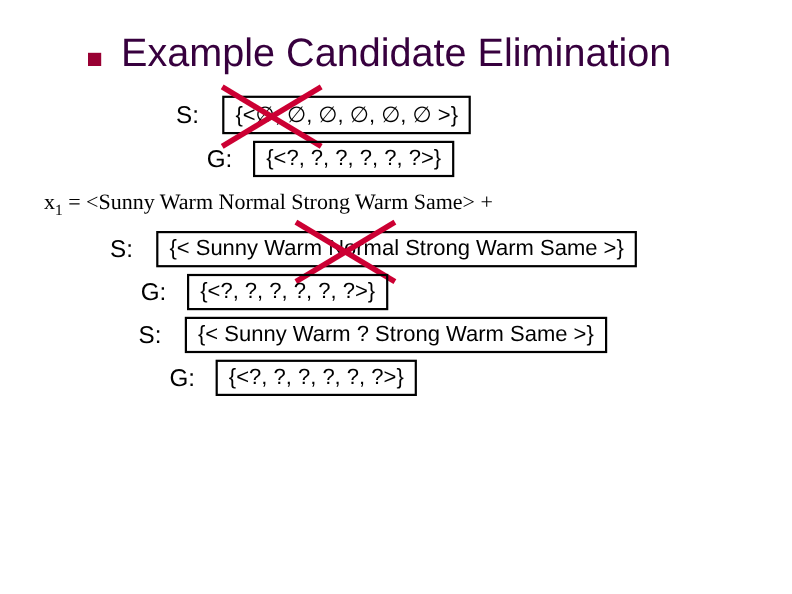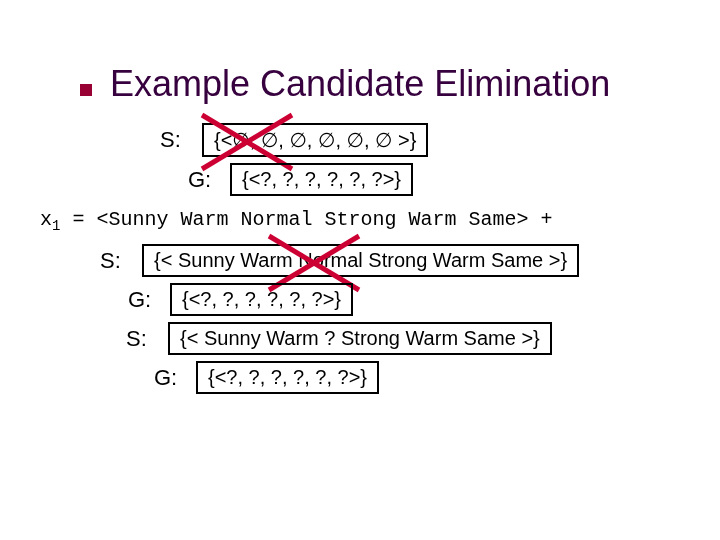--- a/index.html
+++ b/index.html
@@ -6,21 +6,21 @@
     margin: 0;
     padding: 0;
     width: 720px;
     height: 540px;
     background: #fff;
     font-family: Verdana, Arial, sans-serif;
     color: #000;
     overflow: hidden;
   }
   .slide {
-    padding: 60px 30px 20px 30px;
+    padding: 24px 30px 20px 30px;
     position: relative;
     height: 540px;
     box-sizing: border-box;
   }
   .title-block {
     display: flex;
     align-items: baseline;
     margin-bottom: 18px;
     margin-left: 50px;
   }
@@ -52,21 +52,21 @@
   .boxed {
     border: 2px solid #000;
     padding: 3px 10px;
     font-size: 20px;
     font-family: Arial, sans-serif;
     display: inline-block;
     position: relative;
   }
   .example {
     font-size: 20px;
-    font-family: Liberation Mono, monospace;
+    font-family: Liberation Serif, serif;
     margin: 12px 0 10px 10px;
   }
   .sub {
     vertical-align: sub;
     font-size: 14px;
   }
   .cross {
     position: absolute;
     pointer-events: none;
   }

